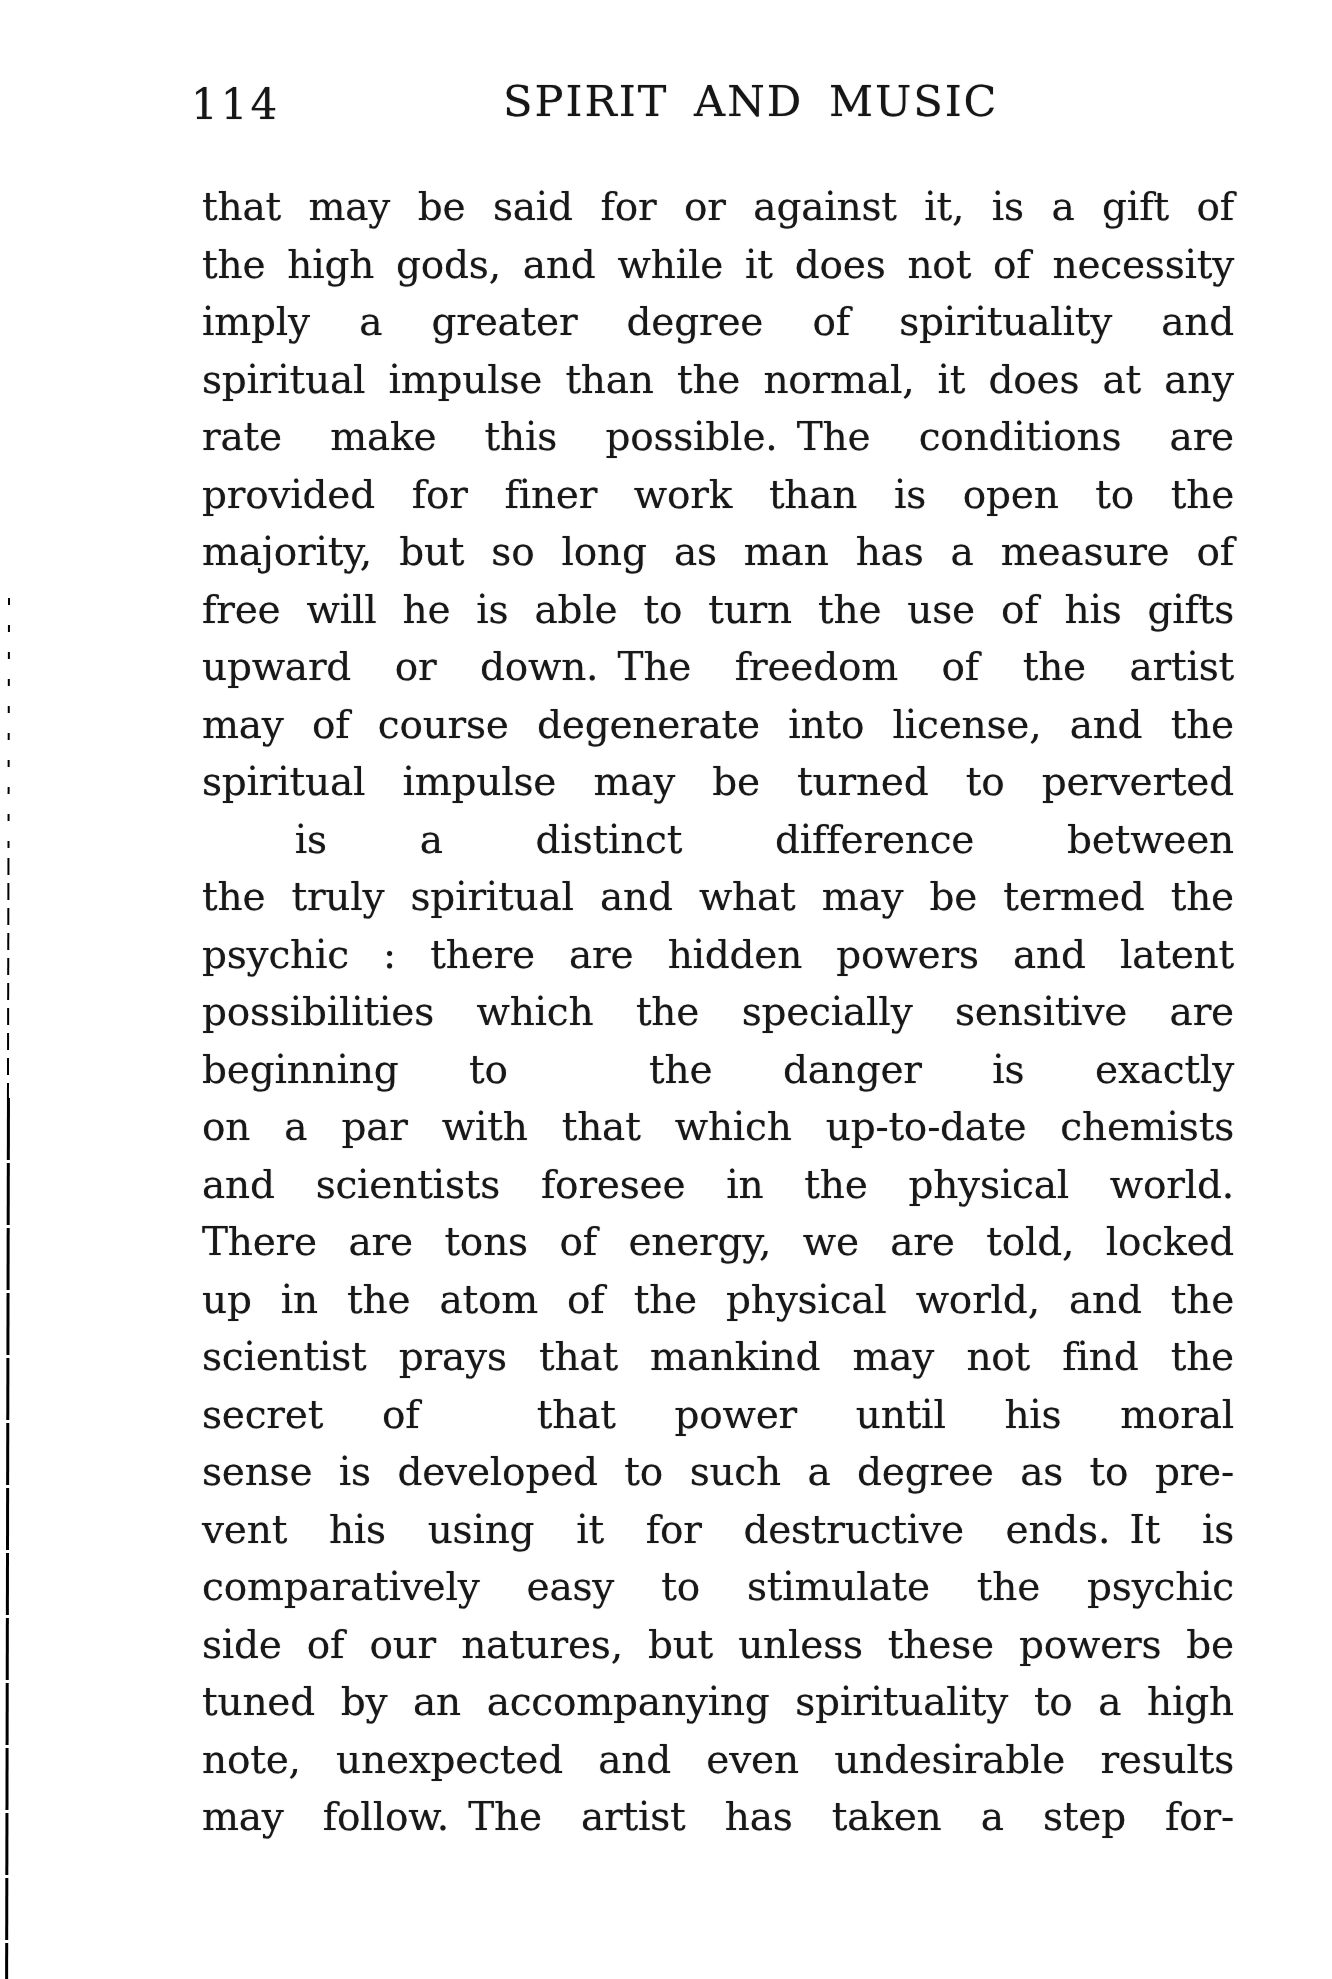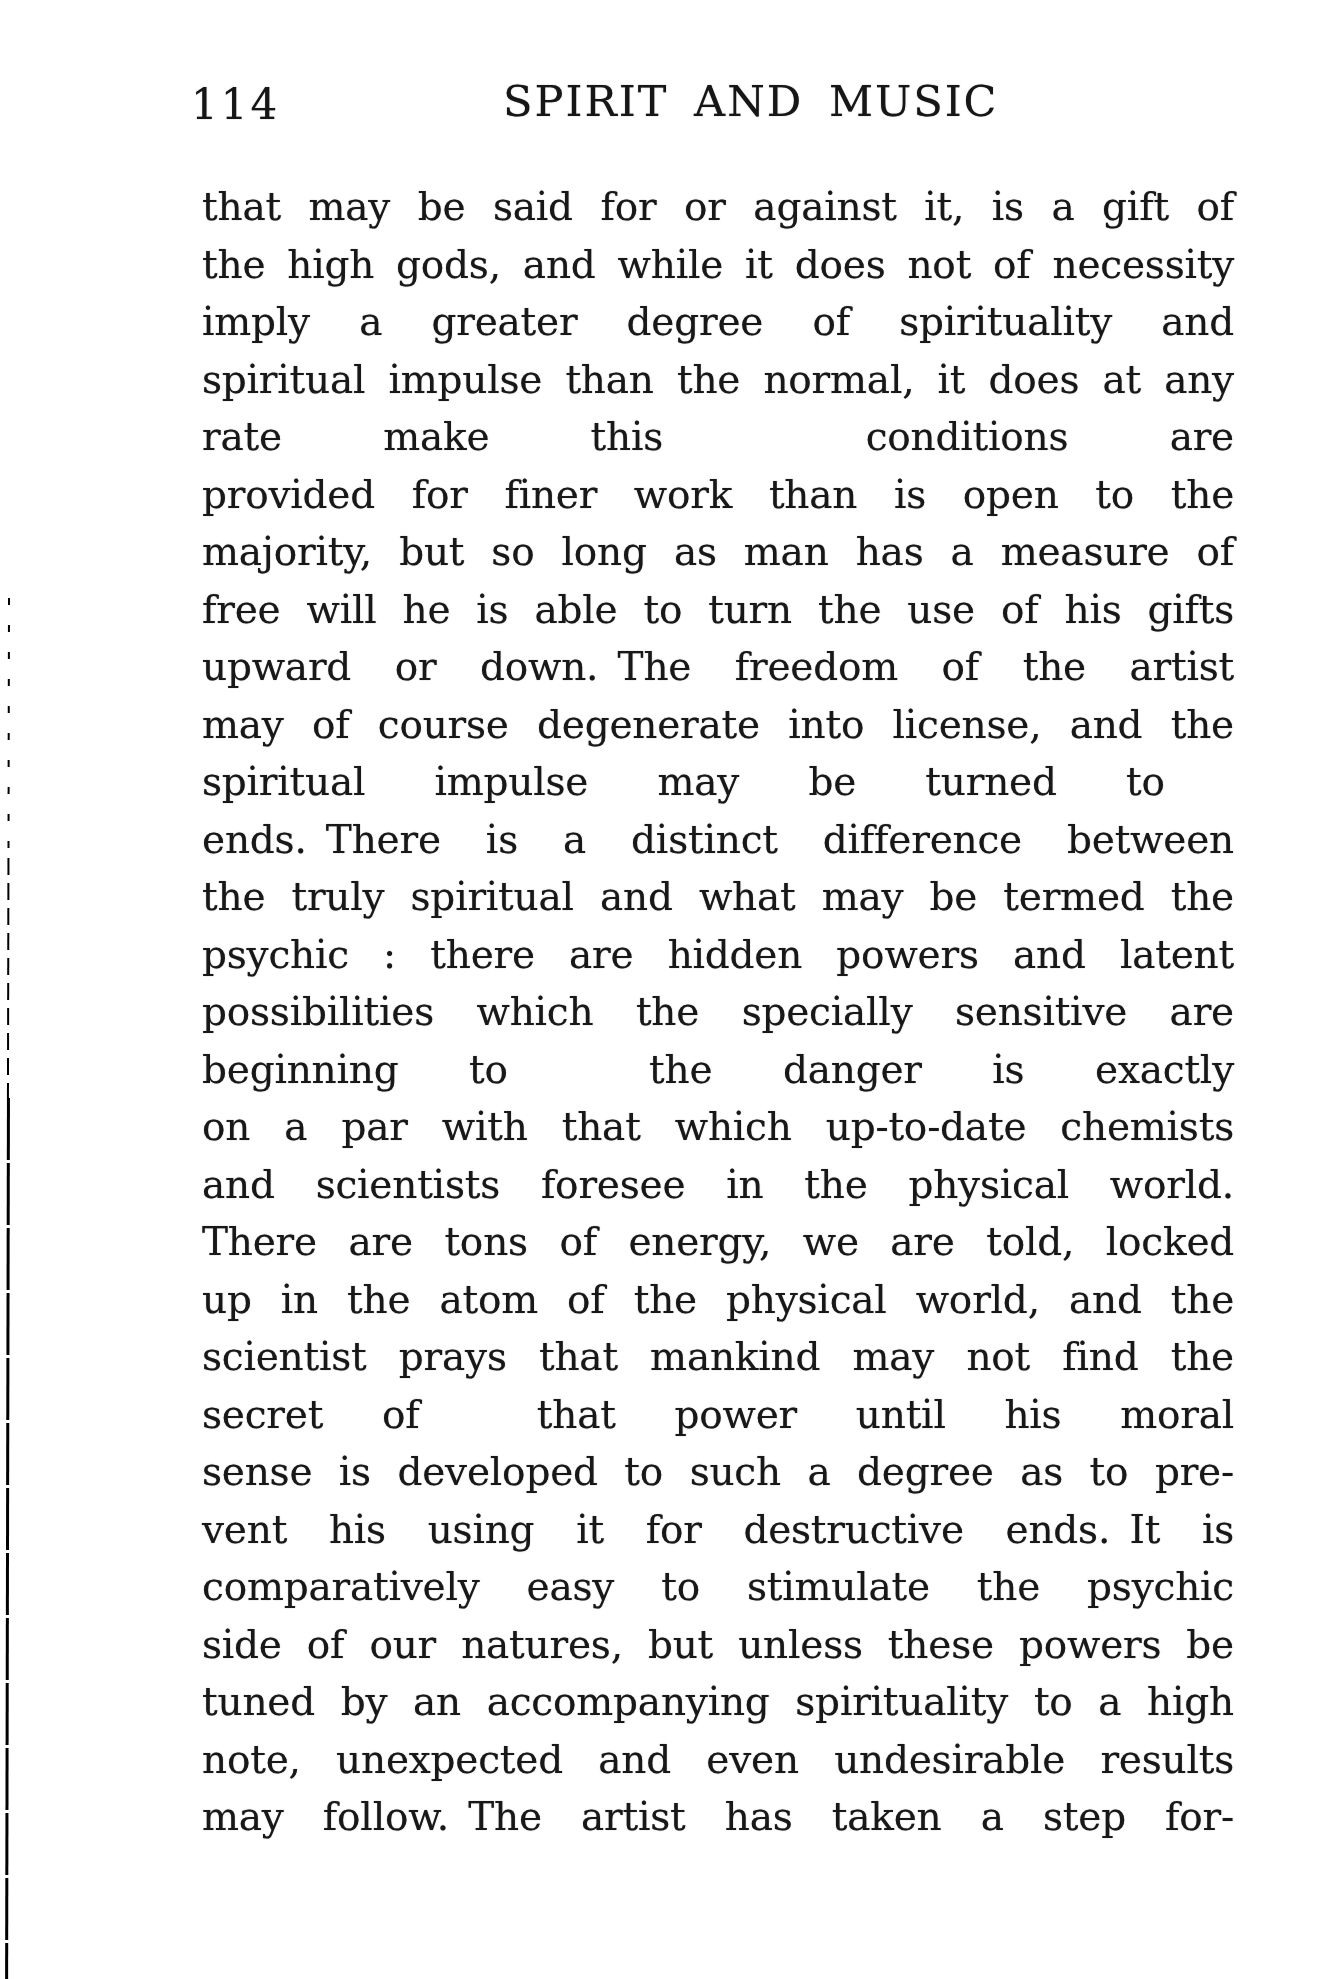--- a/index.html
+++ b/index.html
@@ -180,20 +180,21 @@
         <span class="gap"></span>
         <span class="w">any</span>
       </div>
       <div class="text-line">
         <span class="w">rate</span>
         <span class="gap"></span>
         <span class="w">make</span>
         <span class="gap"></span>
         <span class="w">this</span>
         <span class="gap"></span>
+        <span class="w">possible. The</span>
         <span class="gap"></span>
         <span class="w">conditions</span>
         <span class="gap"></span>
         <span class="w">are</span>
       </div>
       <div class="text-line">
         <span class="w">provided</span>
         <span class="gap"></span>
         <span class="w">for</span>
         <span class="gap"></span>
@@ -295,23 +296,23 @@
         <span class="w">impulse</span>
         <span class="gap"></span>
         <span class="w">may</span>
         <span class="gap"></span>
         <span class="w">be</span>
         <span class="gap"></span>
         <span class="w">turned</span>
         <span class="gap"></span>
         <span class="w">to</span>
         <span class="gap"></span>
-      </div>
-      <div class="text-line">
-        <span class="w">ends. There</span>
+        <span class="w">perverted</span>
+      </div>
+      <div class="text-line">
         <span class="gap"></span>
         <span class="w">is</span>
         <span class="gap"></span>
         <span class="w">a</span>
         <span class="gap"></span>
         <span class="w">distinct</span>
         <span class="gap"></span>
         <span class="w">difference</span>
         <span class="gap"></span>
         <span class="w">between</span>

